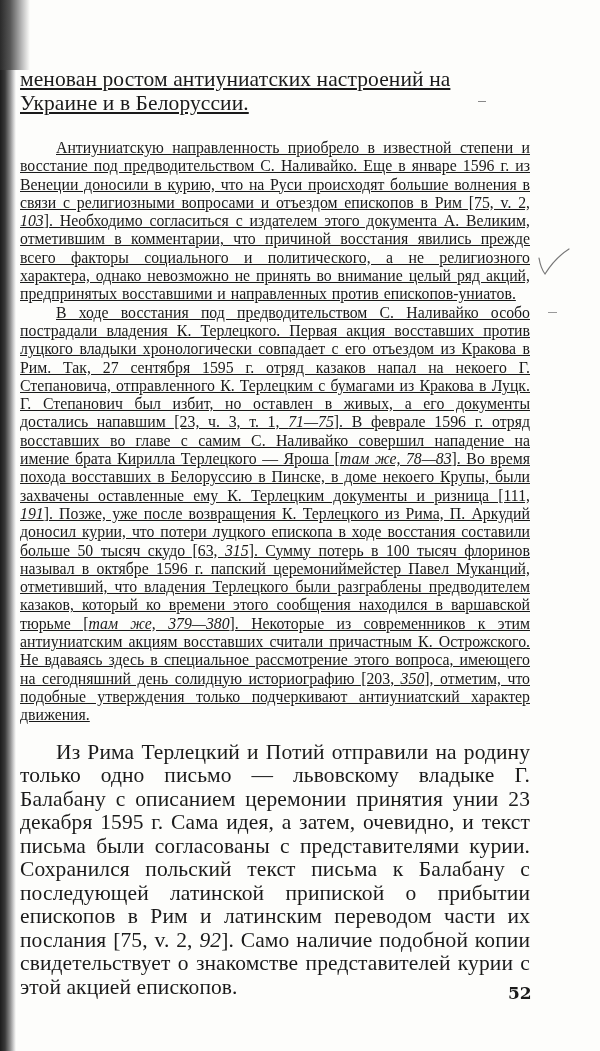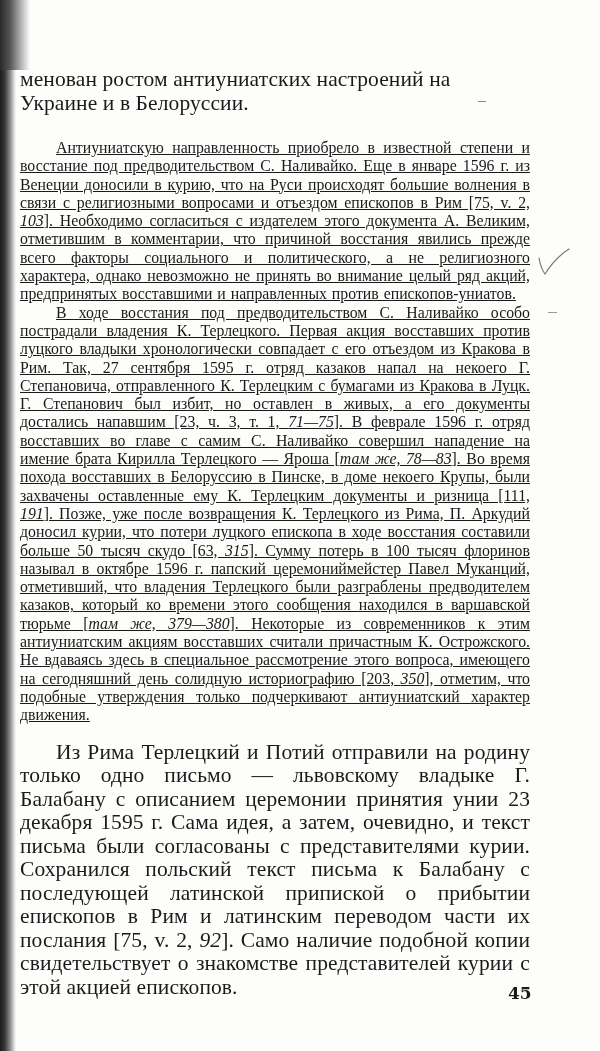--- a/index.html
+++ b/index.html
@@ -33,21 +33,21 @@
       top: 68px;
       width: 510px;
     }
     .large {
       font-size: 21.5px;
       line-height: 23.5px;
       text-align: justify;
       margin: 0;
       letter-spacing: 0.1px;
     }
-    .large.last-line-left { text-align: left; }
+    .large.last-line-left { text-align: left; text-decoration: underline; }
     .small {
       font-size: 15.8px;
       line-height: 18.3px;
       text-align: justify;
       margin: 0;
       word-spacing: 1px;
       text-decoration: underline;
     }
     .indent { text-indent: 36px; }
     .gap-after-top { height: 24px; }
@@ -110,13 +110,13 @@
 
   <p class="large indent">
     <span>Из Рима Терлецкий и Потий отправили на родину только одно письмо — львовскому владыке Г. Балабану с описанием церемонии принятия унии 23 декабря 1595 г. Сама идея, а затем, очевидно, и текст письма были согласованы с представителями курии. Сохранился польский текст письма к Балабану с последующей латинской припиской о прибытии епископов в Рим и латинским переводом части их послания [75, v. 2, </span><i>92</i><span>]. Само наличие подобной копии свидетельствует о знакомстве представителей курии с этой акцией епископов.</span>
   </p>
 </div>
 
 <svg class="margin-check" viewBox="0 0 36 32">
   <path d="M3 12 C4 18, 6 24, 9 28 C14 20, 22 10, 33 3" fill="none" stroke="#777" stroke-width="1.2" stroke-linecap="round"></path>
 </svg>
 
-<div class="page-number">45</div>
+<div class="page-number">52</div>
 
 </body></html>

